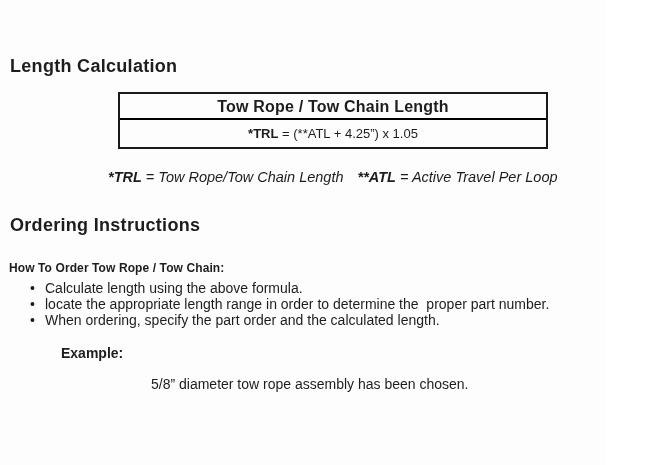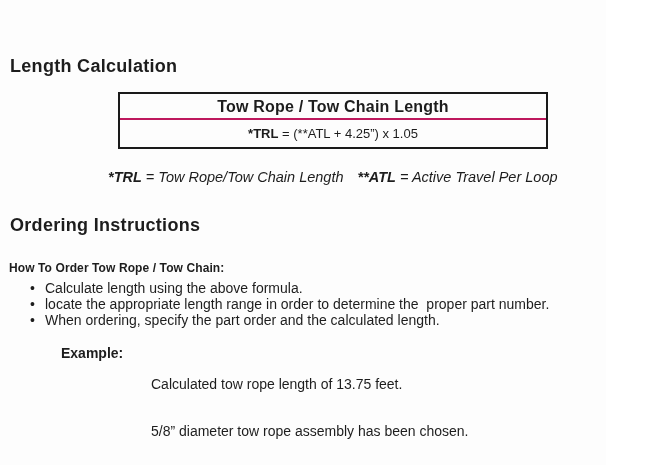--- a/index.html
+++ b/index.html
@@ -23,21 +23,21 @@
   #title2{left:10px;top:215px;}
   .formula-table{
     position:absolute;
     left:118px;top:92px;
     width:430px;
     border:2px solid #1a1a1a;
     box-sizing:border-box;
     background:#fdfdfd;
   }
   .t-header{
-    border-bottom:2px solid #be185d;
+    border-bottom:2px solid #000000;
     text-align:center;
     font-weight:bold;
     font-size:16px;
     line-height:19px;
     padding:3px 0 2px 0;
     letter-spacing:0.2px;
   }
   .t-formula{
     text-align:center;
     font-size:13px;
@@ -129,19 +129,18 @@
     </div>
     <div class="bullet-row">
       <span class="bullet-dot">•</span>
       <span class="bullet-text">When ordering, specify the part order and the calculated length.</span>
     </div>
   </div>
 
   <div class="example">
     <div class="ex-label">Example:</div>
     <div class="ex-content">
-      <div>Calculated tow rope length of 13.75 feet.</div>
       <div>5/8” diameter tow rope assembly has been chosen.</div>
       
     </div>
   </div>
 
 </div>
 
 </body></html>

